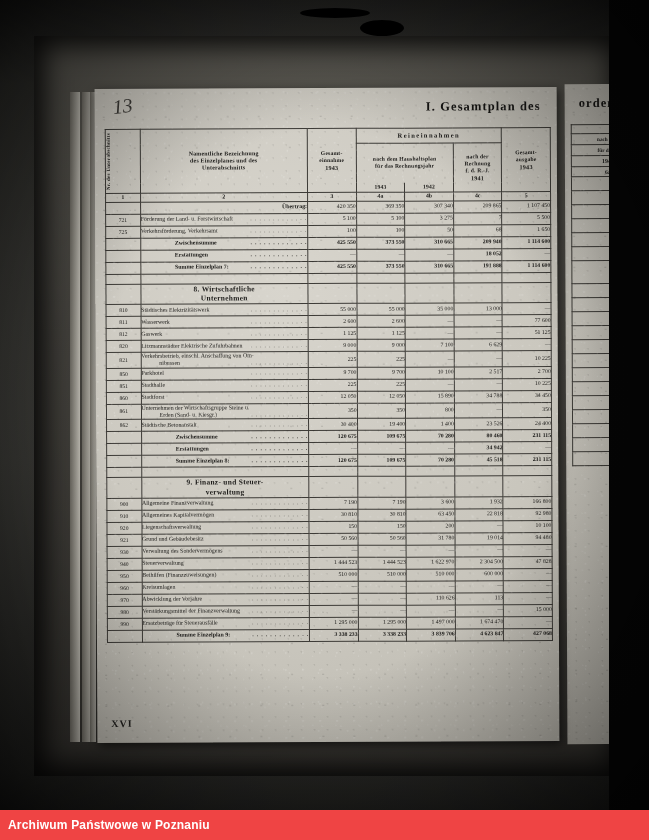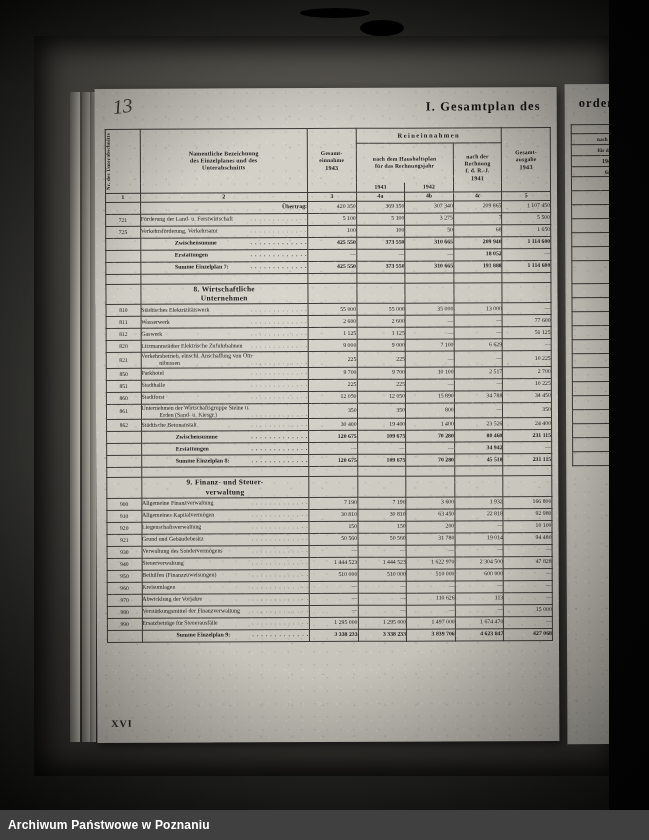--- a/index.html
+++ b/index.html
@@ -81,21 +81,21 @@
 
   
   .r-title{position:absolute;left:14px;top:12px;font-weight:bold;font-size:12.5px;
     letter-spacing:1.1px;color:#171614;white-space:nowrap;}
   table.rtab{position:absolute;left:6px;top:40px;width:74px;border-collapse:collapse;
     color:#1b1a18;font-size:5.6px;}
   table.rtab td{border:.6px solid #3d3b37;padding:0;height:11px;}
   table.rtab td.num{width:52px;text-align:right;padding:1px 5px 1px 1px;}
 
   
-  #watermark{position:absolute;left:0;bottom:0;width:649px;height:30px;background:#404040;
+  #watermark{position:absolute;left:0;bottom:0;width:649px;height:30px;background:#ef4444;
     display:flex;align-items:center;}
   #watermark span{color:#fff;font-family:"Liberation Sans",sans-serif;font-size:12px;
     font-weight:bold;padding-left:8px;letter-spacing:.2px;}
 
   
   .blotch{position:absolute;background:#000;border-radius:50%;}
 </style>
 </head>
 <body>
 

